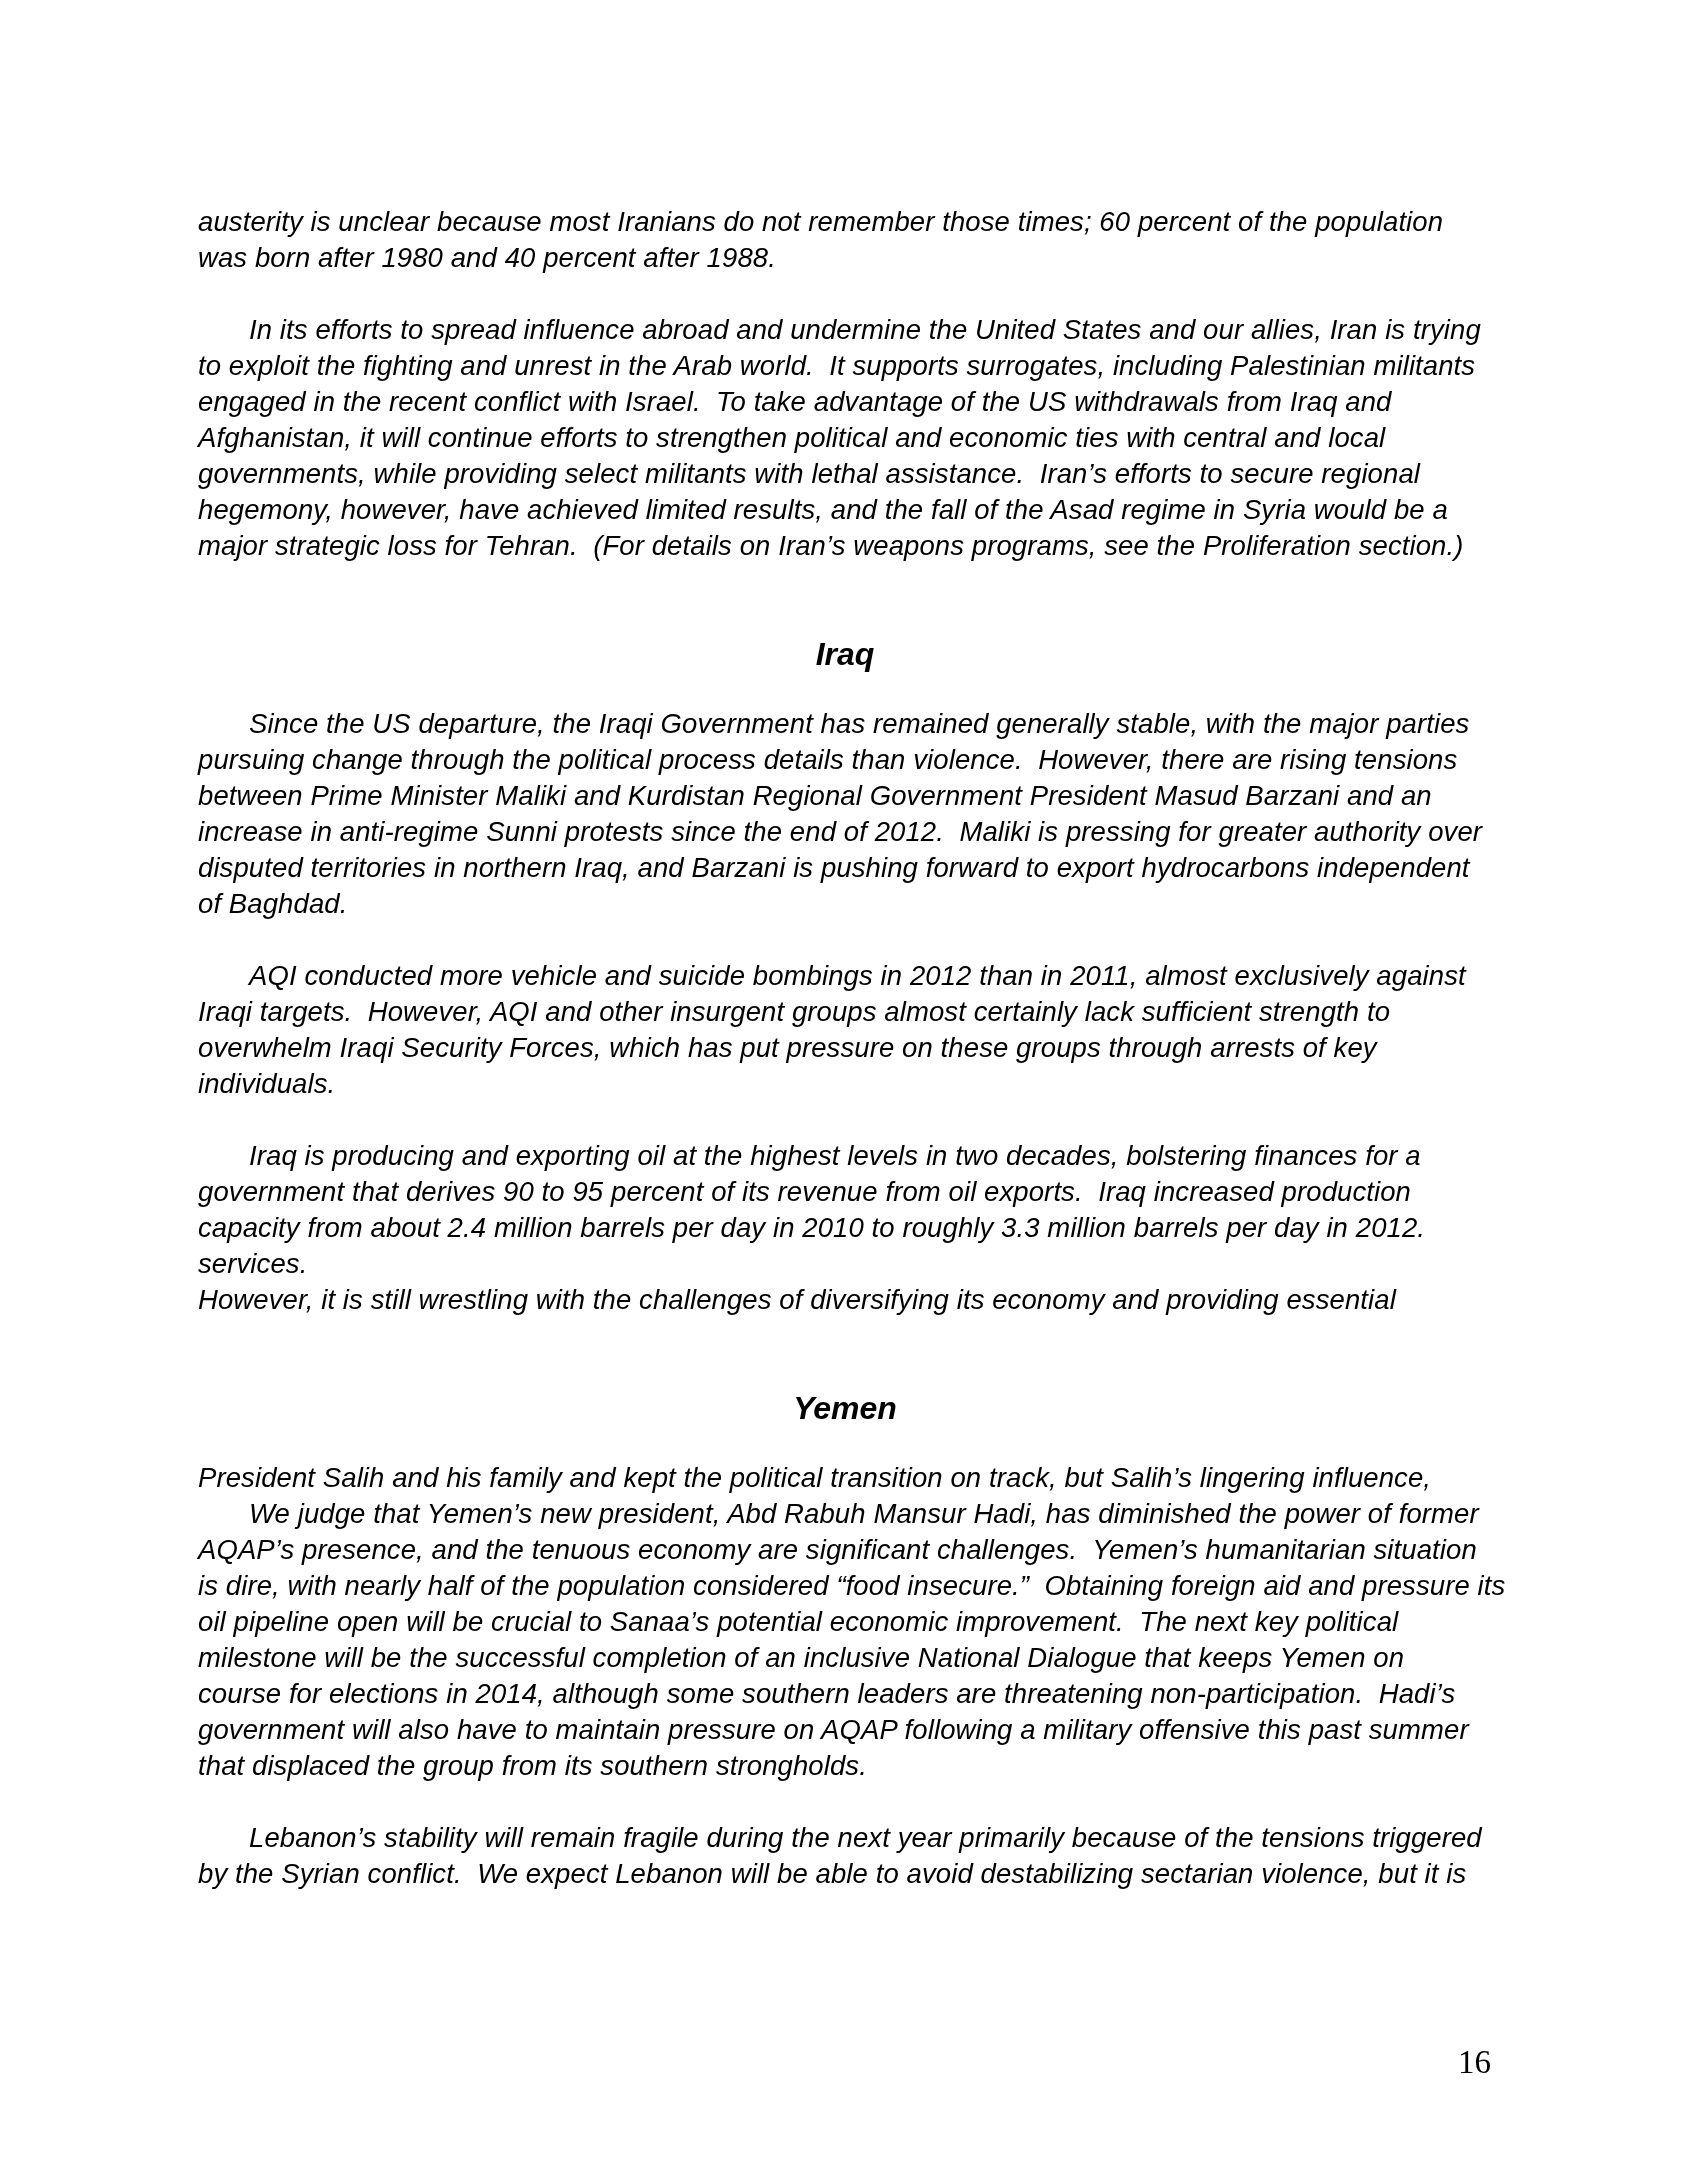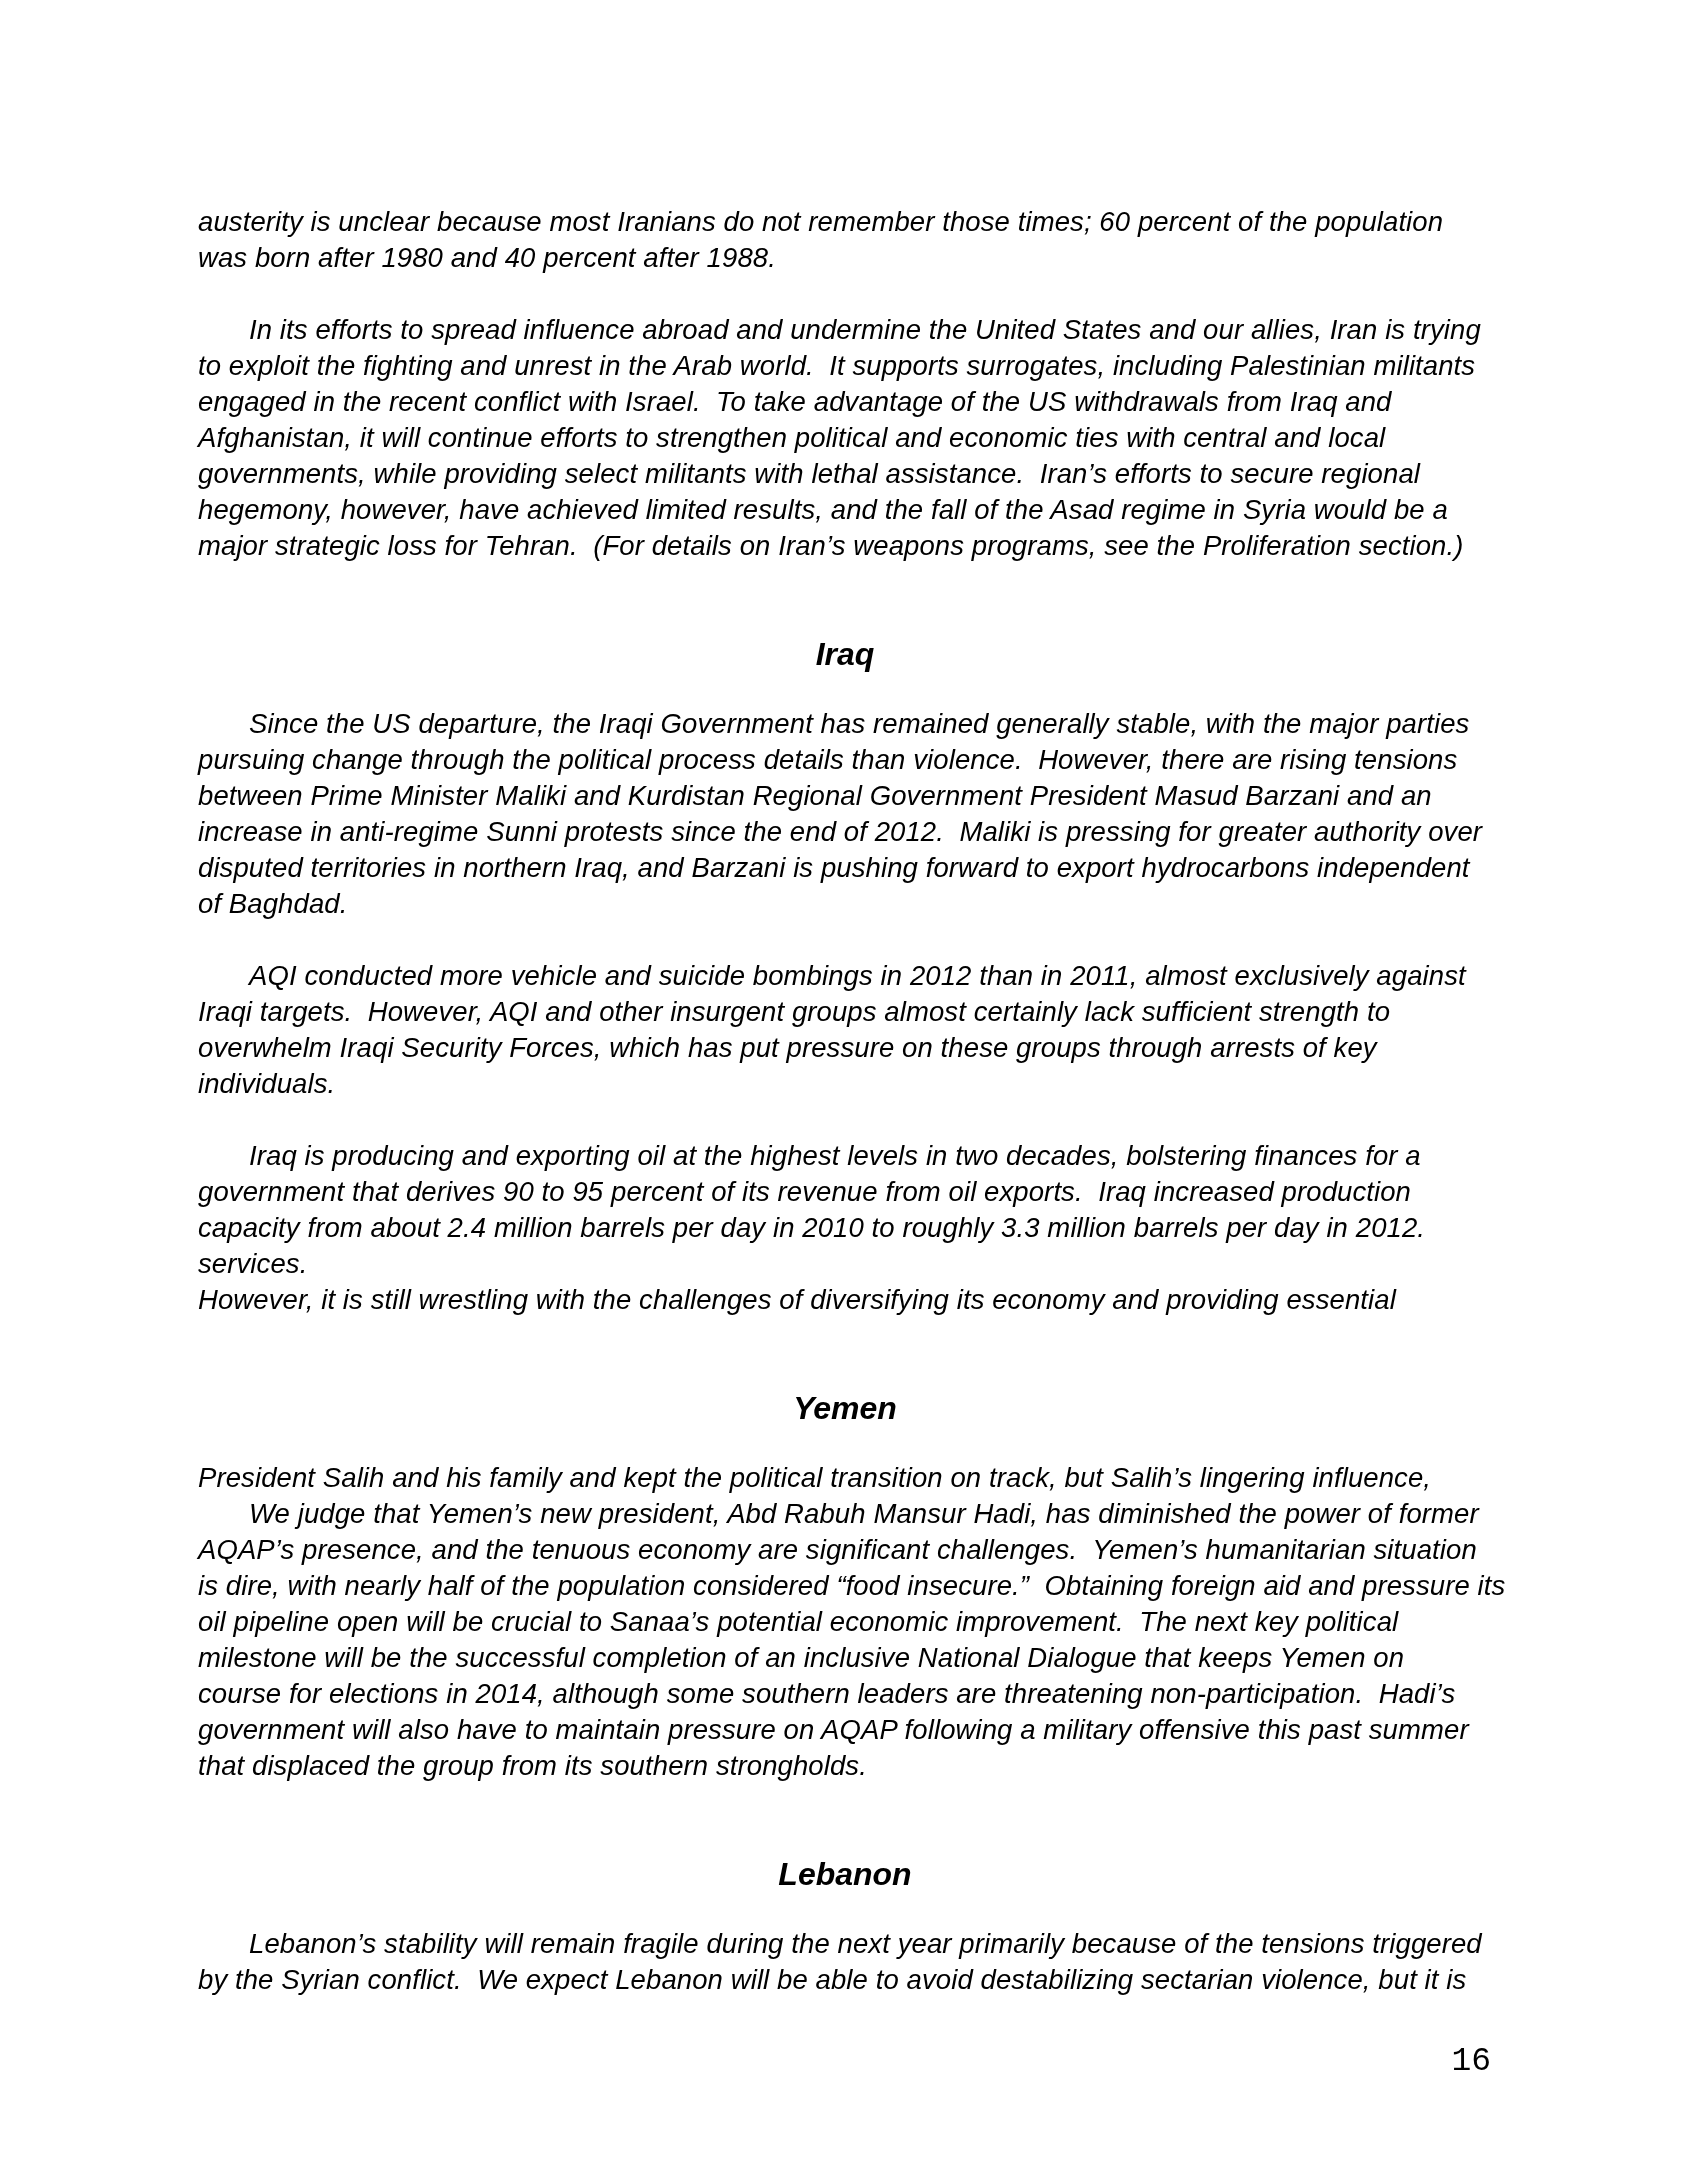--- a/index.html
+++ b/index.html
@@ -40,21 +40,21 @@
     font-size: 32px;
     line-height: 40px;
     font-weight: bold;
     text-align: center;
     white-space: pre;
   }
   .page-number {
     position: absolute;
     top: 2044px;
     right: 196px;
-    font-family: Liberation Mono, monospace;
+    font-family: Liberation Serif, serif;
     font-size: 33px;
     line-height: 36px;
   }
 </style>
 </head>
 <body>
 
 <div class="page">
   <div class="content">
       <div class="para">
@@ -97,21 +97,20 @@
         <div class="line">President Salih and his family and kept the political transition on track, but Salih’s lingering influence,</div>
         <div class="line first-indent">We judge that Yemen’s new president, Abd Rabuh Mansur Hadi, has diminished the power of former</div>
         <div class="line">AQAP’s presence, and the tenuous economy are significant challenges.  Yemen’s humanitarian situation</div>
         <div class="line">is dire, with nearly half of the population considered “food insecure.”  Obtaining foreign aid and pressure its</div>
         <div class="line">oil pipeline open will be crucial to Sanaa’s potential economic improvement.  The next key political</div>
         <div class="line">milestone will be the successful completion of an inclusive National Dialogue that keeps Yemen on</div>
         <div class="line">course for elections in 2014, although some southern leaders are threatening non-participation.  Hadi’s</div>
         <div class="line">government will also have to maintain pressure on AQAP following a military offensive this past summer</div>
         <div class="line">that displaced the group from its southern strongholds.</div>
       </div>
-      <div class="heading">Lebanon</div>
       <div class="para">
         <div class="line first-indent">Lebanon’s stability will remain fragile during the next year primarily because of the tensions triggered</div>
         <div class="line">by the Syrian conflict.  We expect Lebanon will be able to avoid destabilizing sectarian violence, but it is</div>
       </div>
     </div>
   <div class="page-number">16</div>
 </div>
 
 
 </body></html>

